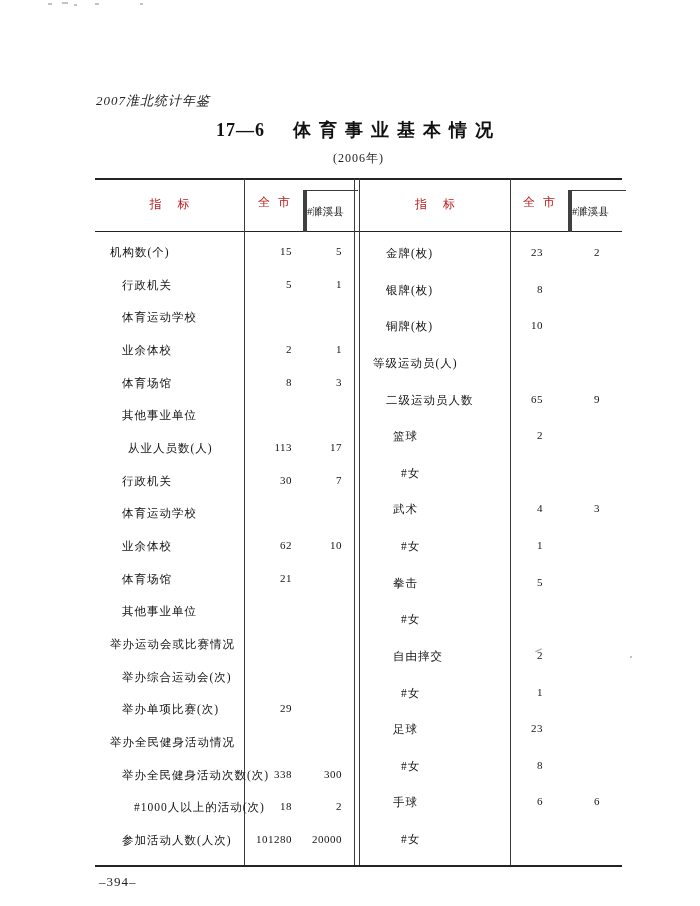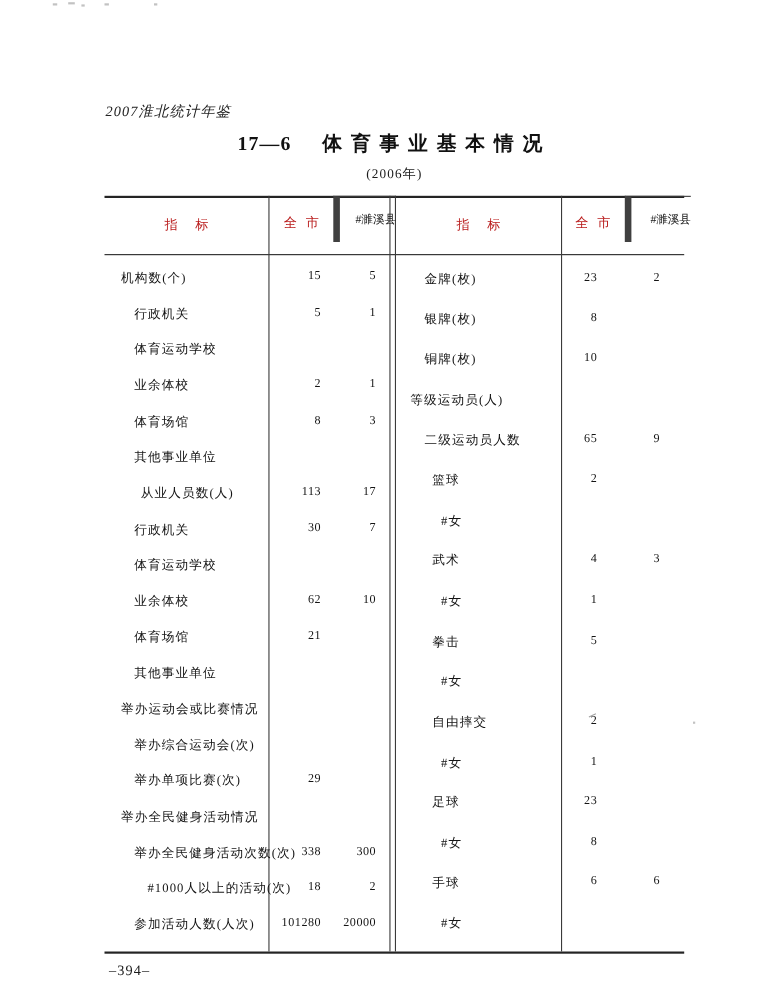--- a/index.html
+++ b/index.html
@@ -50,23 +50,23 @@
     position:absolute;display:flex;align-items:center;justify-content:center;
     font-size:12px;color:#b91c1c;
   }
   .h-ind-left{left:0;top:0;width:149px;height:53px;}
   .h-ind-right{left:265px;top:0;width:150px;height:53px;}
   .h-ind-left span,.h-ind-right span{letter-spacing:16px;padding-left:16px;}
   .h-city-left{left:149px;top:4px;width:60px;height:40px;}
   .h-city-right{left:415px;top:4px;width:58px;height:40px;}
   .h-city-left span,.h-city-right span{letter-spacing:8px;padding-left:8px;}
   .county-box{
-    position:absolute;top:0;height:41px;
-    border-top:1px solid #3a3a3a;border-left:6px solid #404040;
-    display:flex;align-items:center;justify-content:flex-end;
+    position:absolute;top:12px;height:41px;
+    border-top:1px solid #3a3a3a;border-left:4px solid #404040;
+    display:flex;align-items:center;justify-content:flex-start;
     font-size:10.5px;color:#161616;
   }
   .county-box-left{left:208px;width:51px;}
   .county-box-right{left:473px;width:54px;}
 
   
   .body-col{
     position:absolute;top:54px;height:633px;
     display:flex;flex-direction:column;justify-content:space-between;
     box-sizing:border-box;

